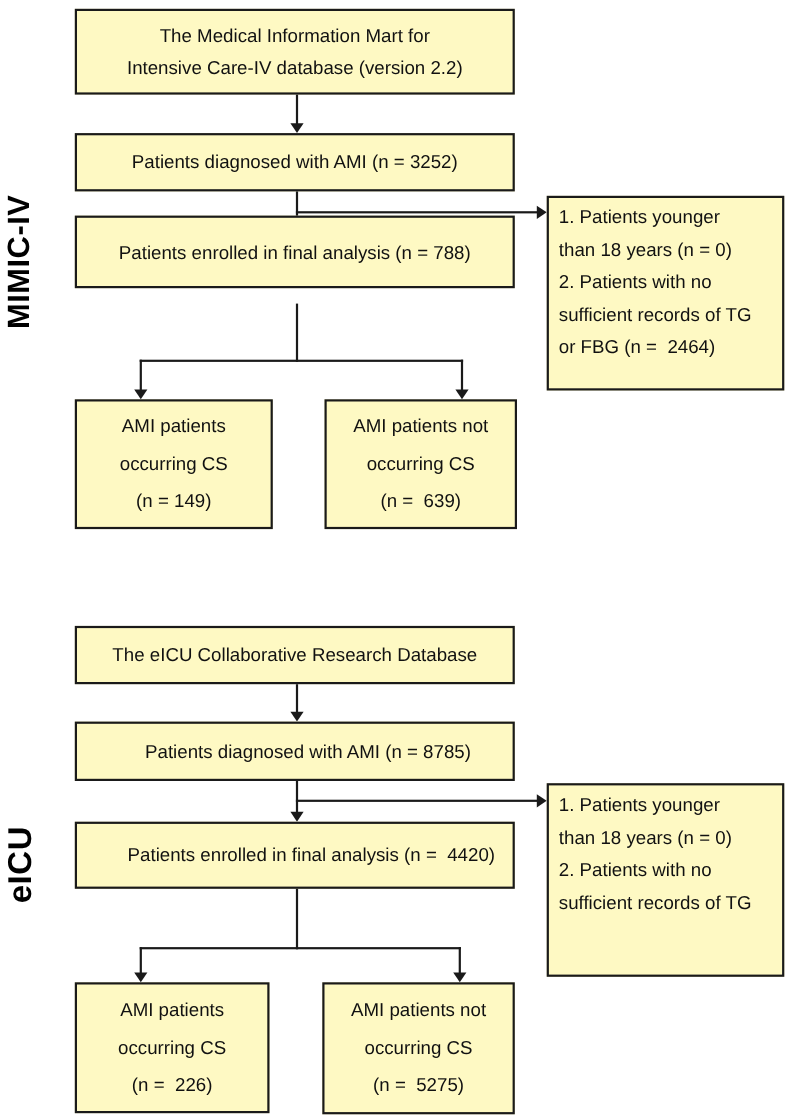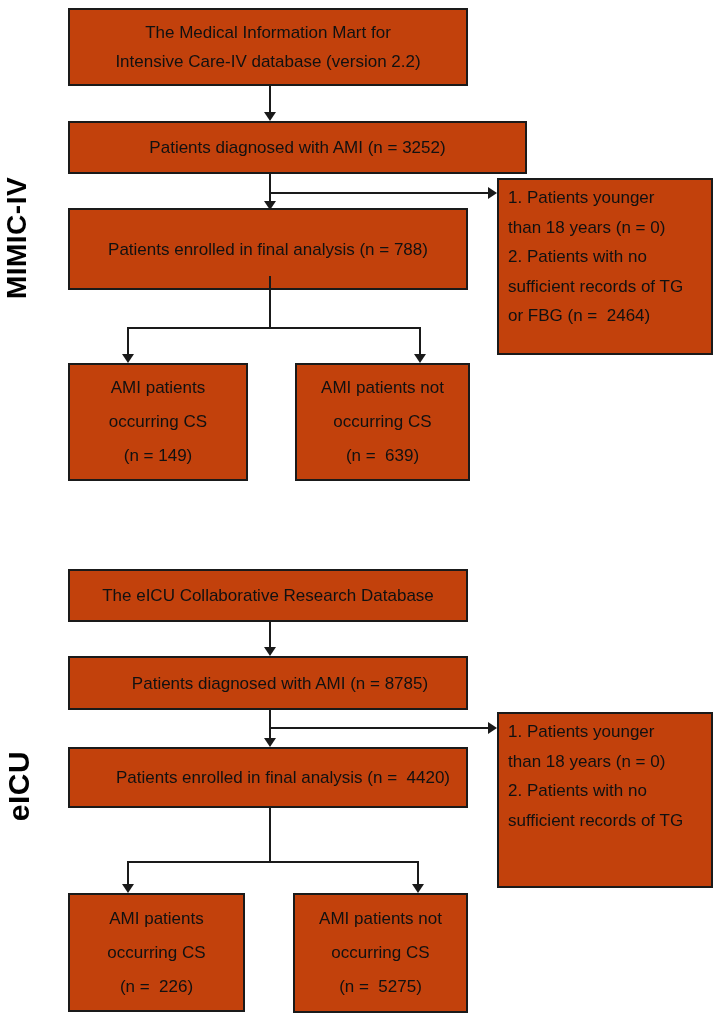--- a/index.html
+++ b/index.html
@@ -12,21 +12,21 @@
     width: 717px;
     height: 1016px;
     background: #ffffff;
     font-family: "Liberation Sans", sans-serif;
     color: #111111;
     overflow: hidden;
   }
   .box {
     position: absolute;
     border: 2px solid #1a1a1a;
-    background: #c2410c;
+    background: #fef9c3;
     box-sizing: border-box;
     display: flex;
     flex-direction: column;
     justify-content: center;
     align-items: center;
     text-align: center;
     font-size: 17px;
   }
   .box .line {
     white-space: pre;
@@ -89,38 +89,38 @@
   <div class="side-label" style="left:-48px; top:222px; width:130px; height:32px;">MIMIC-IV</div>
 
   <div class="box" style="left:68px; top:8px; width:400px; height:78px;">
     <div class="line">The Medical Information Mart for</div>
     <div class="line">Intensive Care-IV database (version 2.2)</div>
   </div>
 
   <div class="vline" style="left:269px; top:86px; height:27px;"></div>
   <div class="arrow-down" style="left:264px; top:112px;"></div>
 
-  <div class="box" style="left:68px; top:121px; width:459px; height:53px;">
+  <div class="box" style="left:68px; top:121px; width:400px; height:53px;">
     <div class="line">Patients diagnosed with AMI (n = 3252)</div>
   </div>
 
   <div class="vline" style="left:269px; top:174px; height:28px;"></div>
   <div class="arrow-down" style="left:264px; top:201px;"></div>
   <div class="hline" style="left:269px; top:192px; width:220px;"></div>
   <div class="arrow-right" style="left:488px; top:187px;"></div>
 
   <div class="box excl" style="left:497px; top:178px; width:216px; height:177px;">
     <div class="line">1. Patients younger</div>
     <div class="line">than 18 years (n = 0)</div>
     <div class="line">2. Patients with no</div>
     <div class="line">sufficient records of TG</div>
     <div class="line">or FBG (n =  2464)</div>
   </div>
 
-  <div class="box" style="left:68px; top:208px; width:400px; height:82px;">
+  <div class="box" style="left:68px; top:196px; width:400px; height:66px;">
     <div class="line">Patients enrolled in final analysis (n = 788)</div>
   </div>
 
   <div class="vline" style="left:269px; top:276px; height:53px;"></div>
   <div class="hline" style="left:127px; top:327px; width:294px;"></div>
   <div class="vline" style="left:127px; top:327px; height:28px;"></div>
   <div class="arrow-down" style="left:122px; top:354px;"></div>
   <div class="vline" style="left:419px; top:327px; height:28px;"></div>
   <div class="arrow-down" style="left:414px; top:354px;"></div>
 

